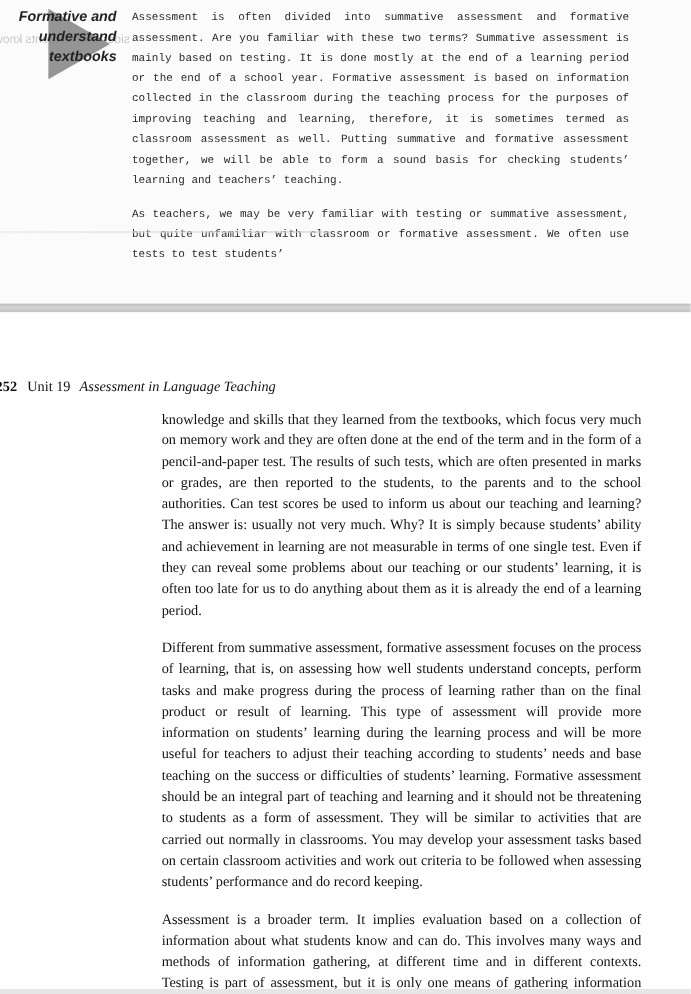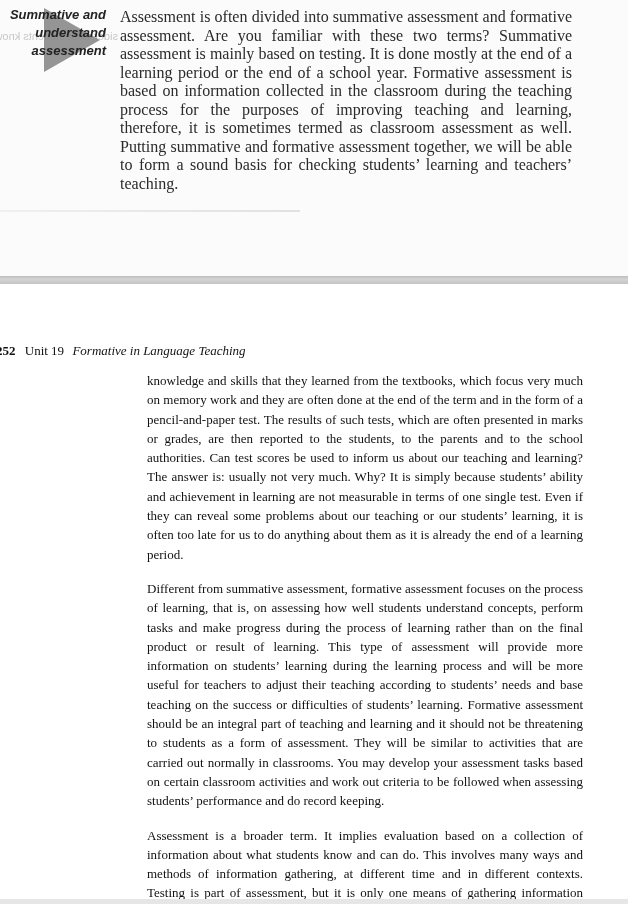--- a/index.html
+++ b/index.html
@@ -62,24 +62,25 @@
       transform: scaleX(-1);
       white-space: nowrap;
       overflow: hidden;
       z-index: 0;
     }
     .top-body {
       position: absolute;
       left: 120px;
       top: 8px;
       width: 452px;
-      font-size: 16px;
+      font-size: 10px;
       line-height: 18.5px;
       text-align: justify;
       color: #2a2a2a;
+      font-family: Liberation Mono, monospace;
     }
     .top-body p { margin: 0 0 12px 0; }
     .ghost-line {
       position: absolute;
       left: 0;
       top: 210px;
       width: 300px;
       height: 2px;
       background: linear-gradient(to right, #e8e8e8, #d0d0d0);
       opacity: 0.6;
@@ -133,37 +134,38 @@
       background: #e6e6e6;
     }
   </style>
 </head>
 <body>
 
 <div class="page-top">
   <div class="ghost-text">sider what students know and examples if possible. Ideas.</div>
   <div class="play-triangle"></div>
   <div class="margin-note">
-    <span>Summative and</span>
+    <span>Formative and</span>
     <span>understand</span>
-    <span>assessment</span>
+    <span>textbooks</span>
   </div>
   <div class="top-body">
     <p>Assessment is often divided into summative assessment and formative assessment. Are you familiar with these two terms? Summative assessment is mainly based on testing. It is done mostly at the end of a learning period or the end of a school year. Formative assessment is based on information collected in the classroom during the teaching process for the purposes of improving teaching and learning, therefore, it is sometimes termed as classroom assessment as well. Putting summative and formative assessment together, we will be able to form a sound basis for checking students’ learning and teachers’ teaching.</p>
+    <p>As teachers, we may be very familiar with testing or summative assessment, but quite unfamiliar with classroom or formative assessment. We often use tests to test students’</p>
   </div>
   <div class="ghost-line"></div>
 </div>
 
 <div class="page-divider"></div>
 
 <div class="page-bottom">
   <div class="running-head">
     <span class="page-num">252</span>
     <span class="unit">Unit 19</span>
-    <span class="title">Formative in Language Teaching</span>
+    <span class="title">Assessment in Language Teaching</span>
   </div>
   <div class="bottom-body">
     <p>knowledge and skills that they learned from the textbooks, which focus very much on memory work and they are often done at the end of the term and in the form of a pencil-and-paper test. The results of such tests, which are often presented in marks or grades, are then reported to the students, to the parents and to the school authorities. Can test scores be used to inform us about our teaching and learning? The answer is: usually not very much. Why? It is simply because students’ ability and achievement in learning are not measurable in terms of one single test. Even if they can reveal some problems about our teaching or our students’ learning, it is often too late for us to do anything about them as it is already the end of a learning period.</p>
     <p>Different from summative assessment, formative assessment focuses on the process of learning, that is, on assessing how well students understand concepts, perform tasks and make progress during the process of learning rather than on the final product or result of learning. This type of assessment will provide more information on students’ learning during the learning process and will be more useful for teachers to adjust their teaching according to students’ needs and base teaching on the success or difficulties of students’ learning. Formative assessment should be an integral part of teaching and learning and it should not be threatening to students as a form of assessment. They will be similar to activities that are carried out normally in classrooms. You may develop your assessment tasks based on certain classroom activities and work out criteria to be followed when assessing students’ performance and do record keeping.</p>
     <p>Assessment is a broader term. It implies evaluation based on a collection of information about what students know and can do. This involves many ways and methods of information gathering, at different time and in different contexts. Testing is part of assessment, but it is only one means of gathering information about a student. The focus in testing is on finding the norm. Assessment is broader than testing. The teacher is looking for progress over time in a variety of contexts.</p>
   </div>
   <div class="bottom-edge"></div>
 </div>
 
 </body></html>

